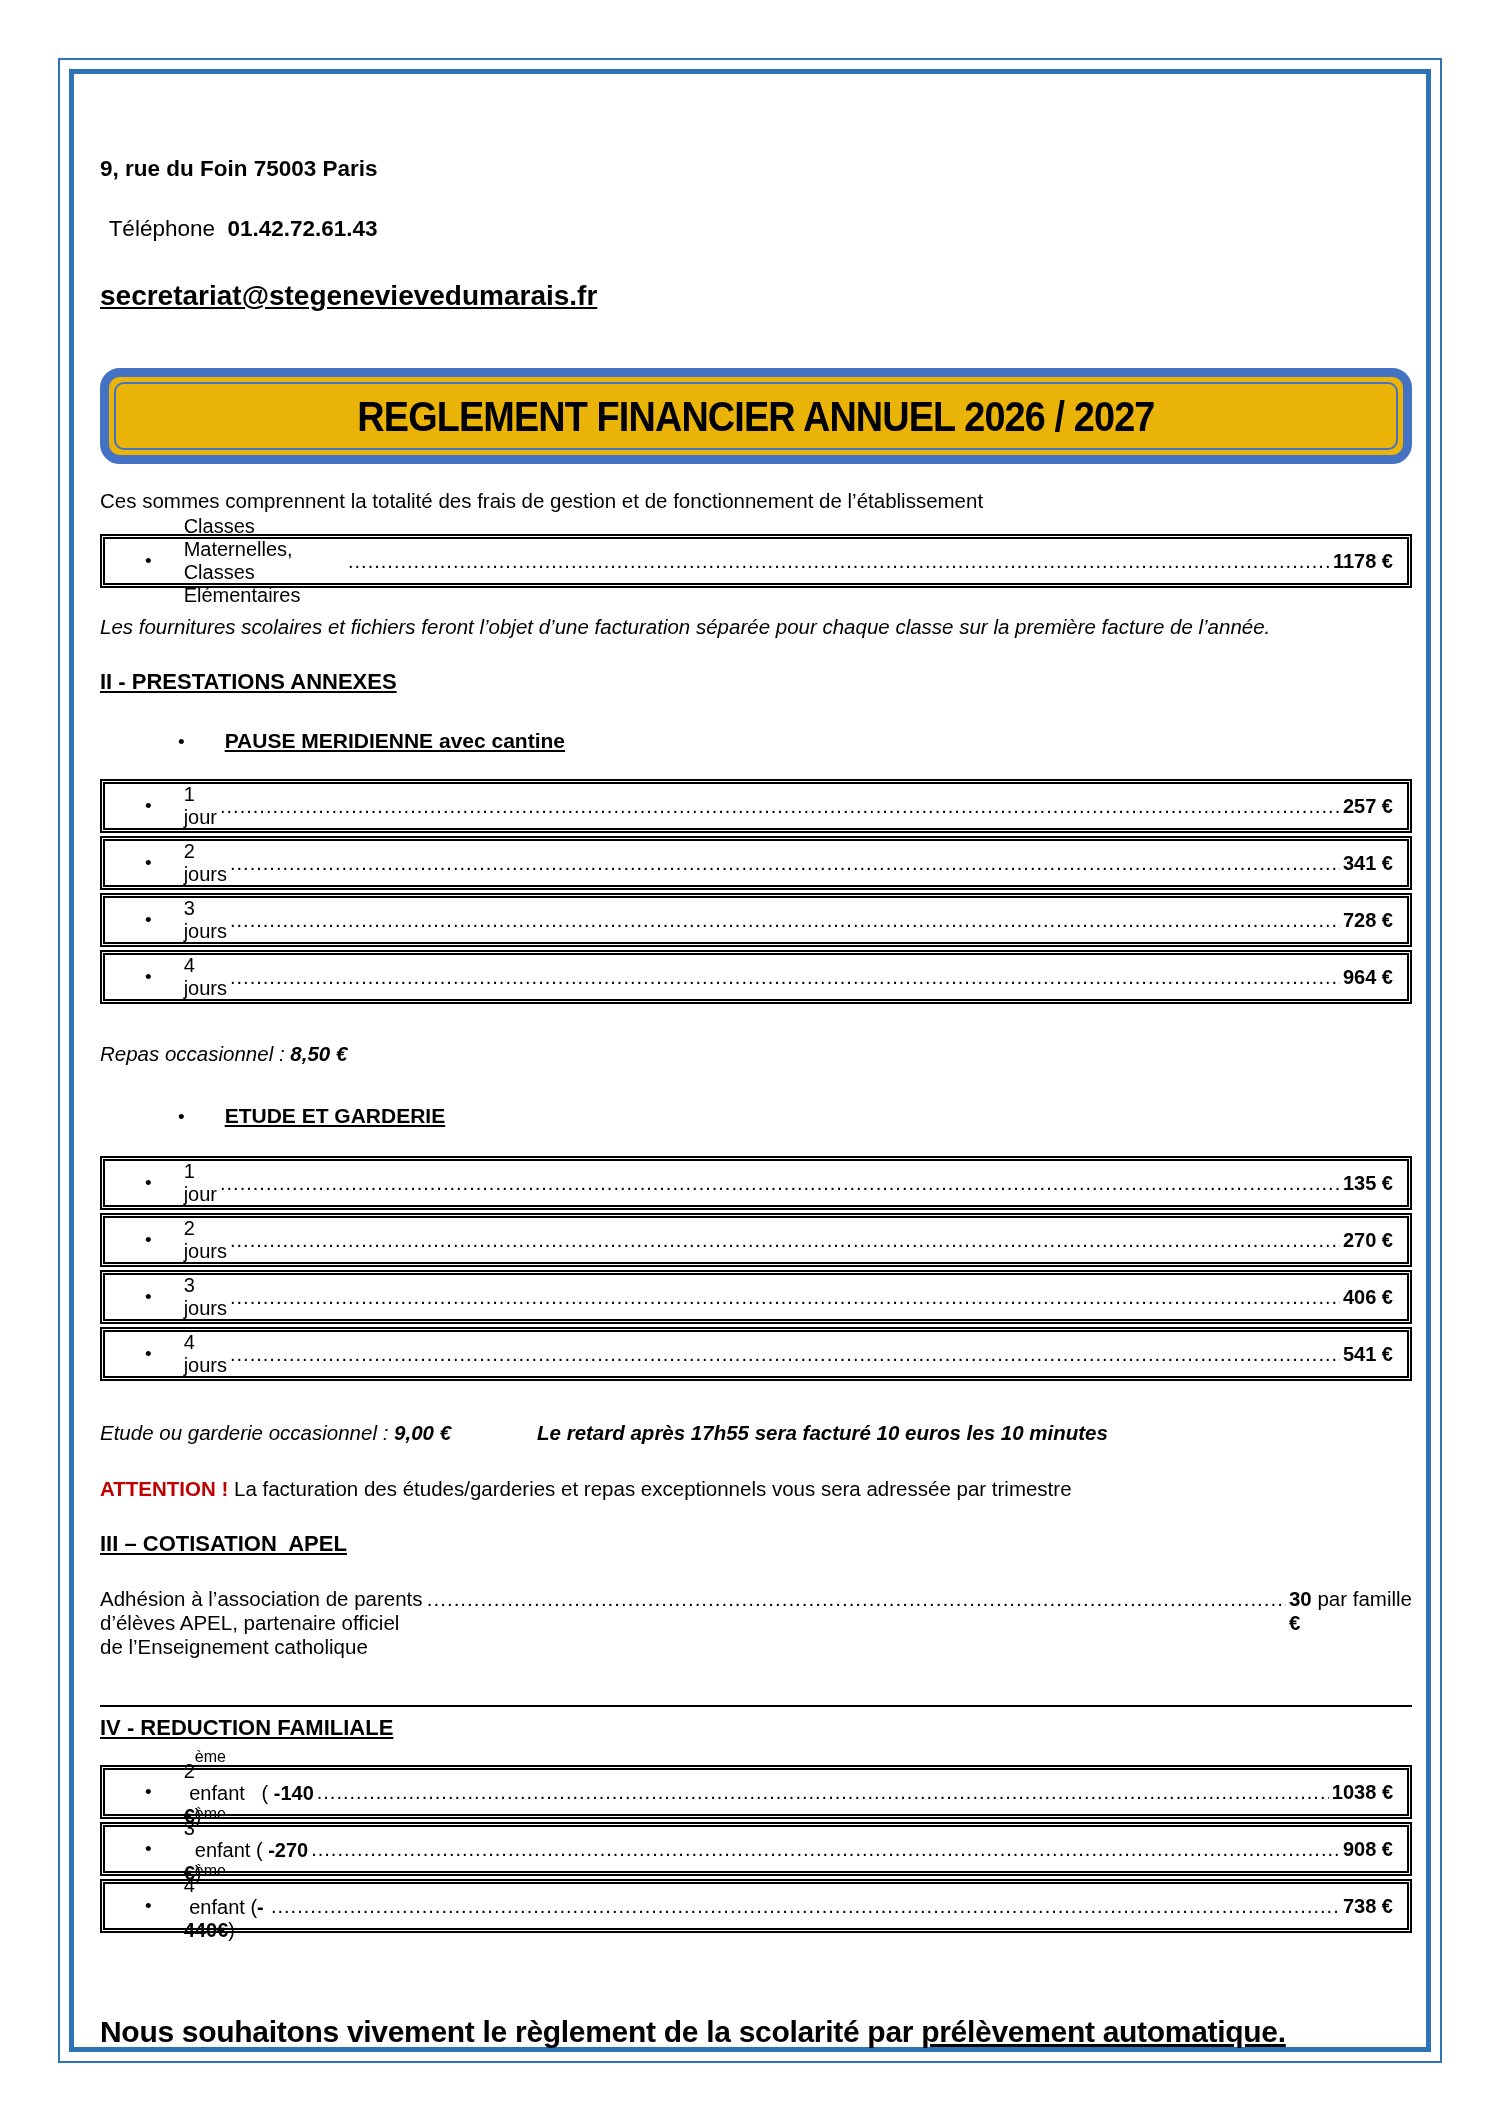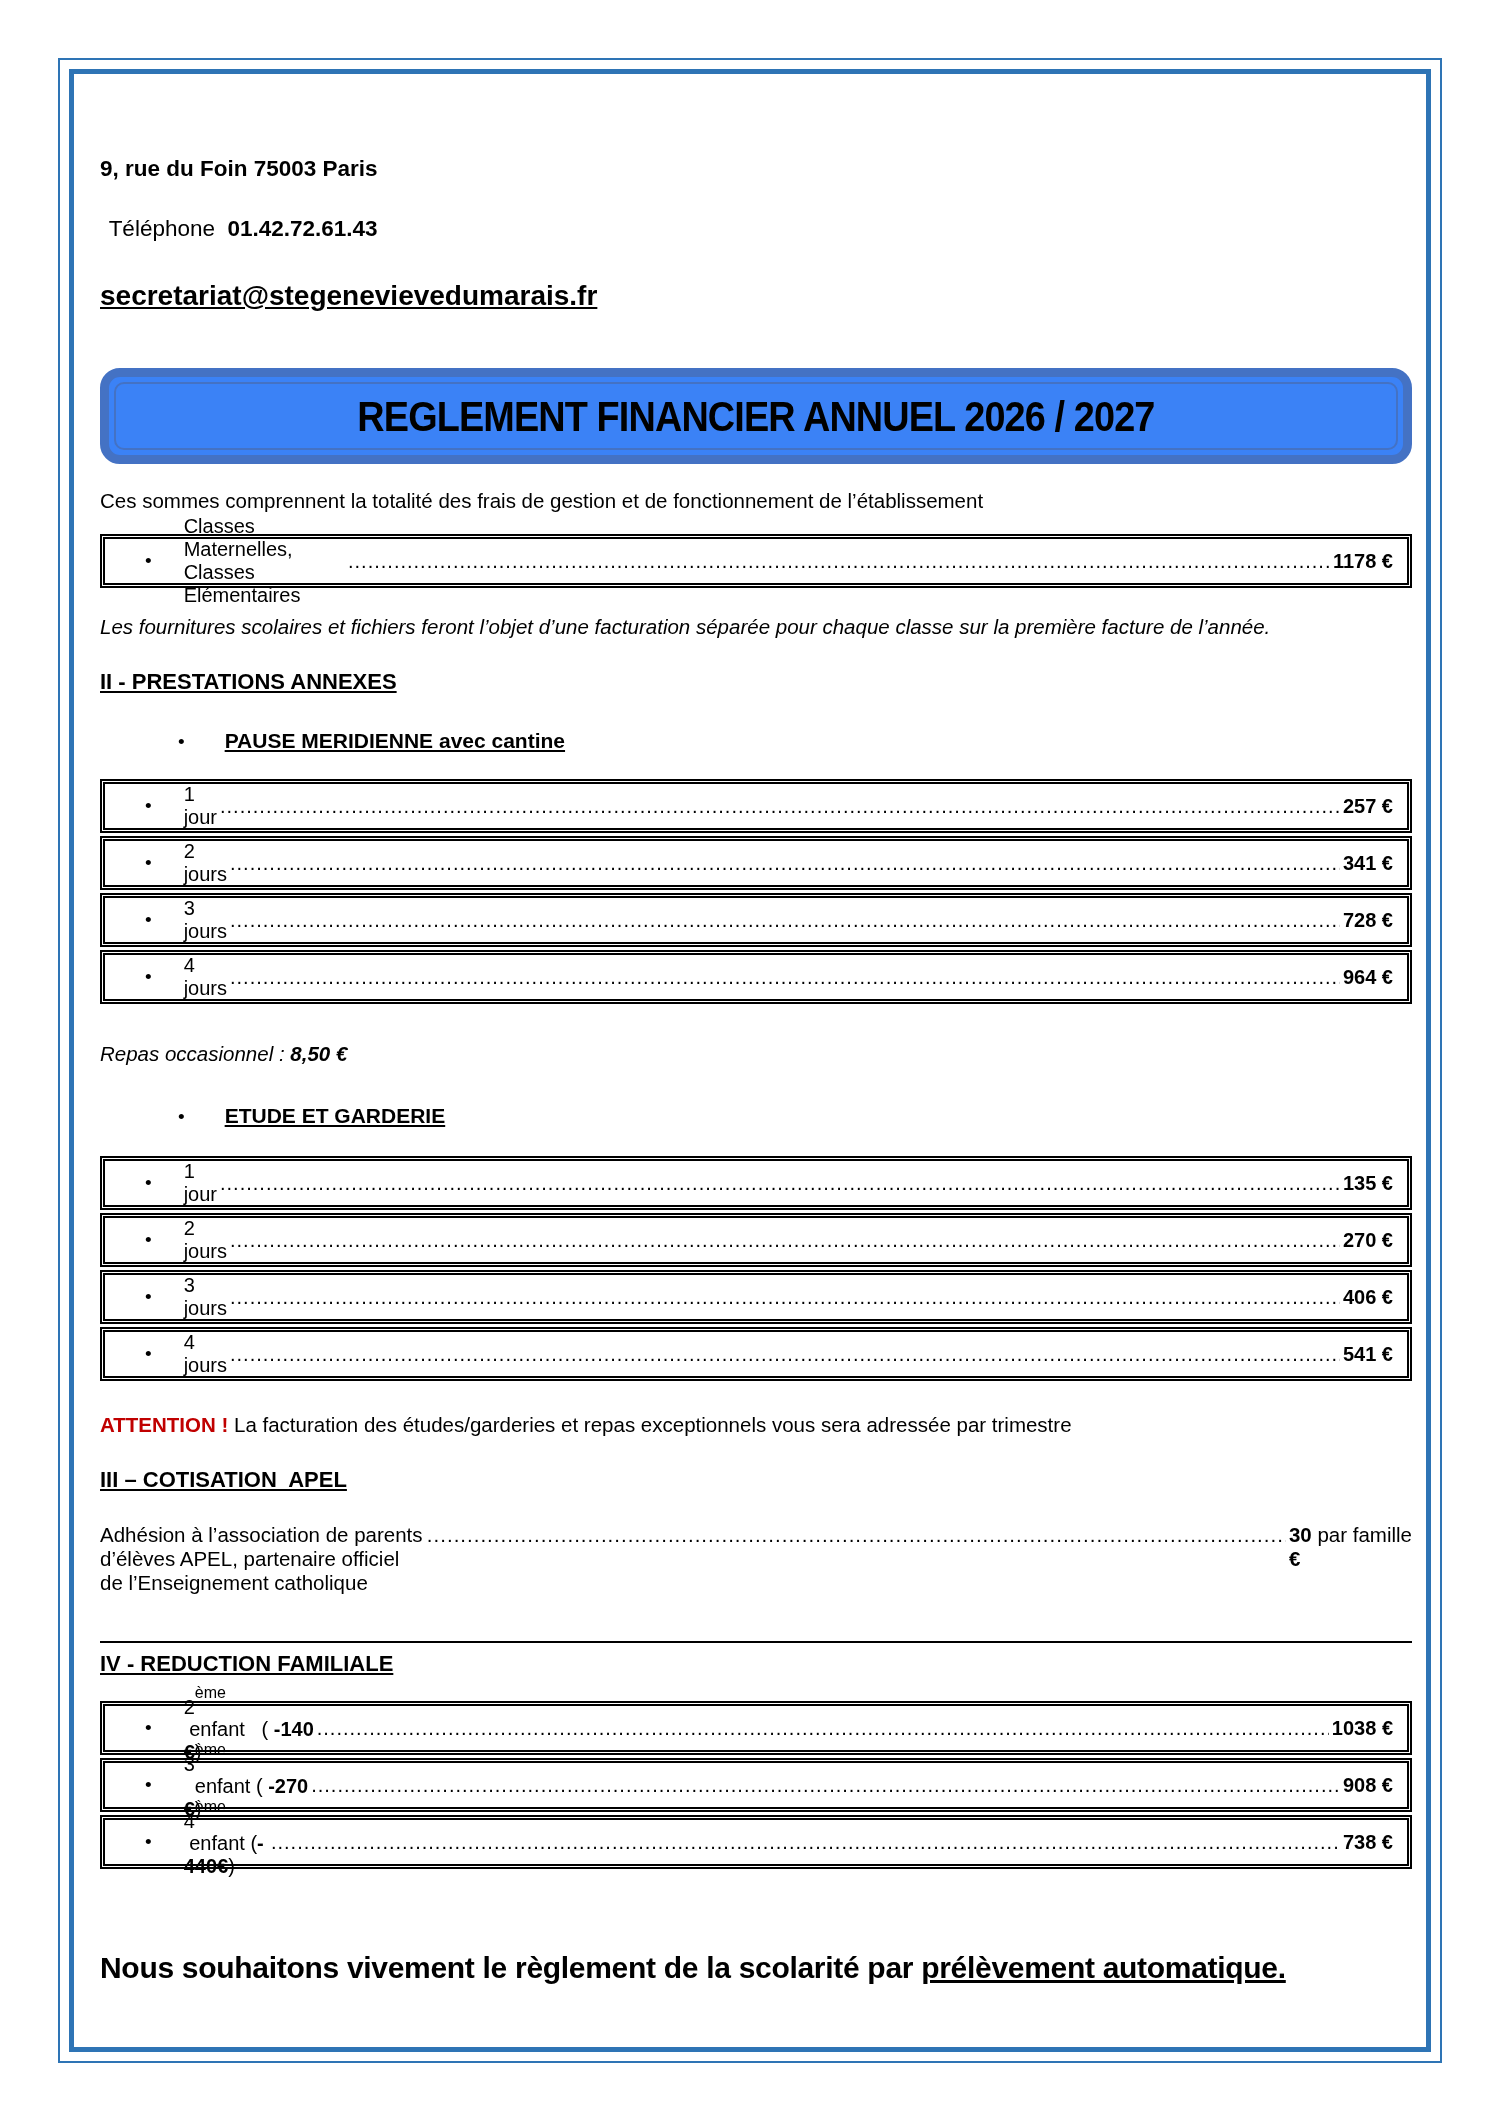--- a/index.html
+++ b/index.html
@@ -32,21 +32,21 @@
   .logo-subtitle { font-family:"Liberation Mono", monospace; font-size:20px; color:#3d85b0;
     letter-spacing:2px; margin-top:2px; }
   .school-lines { width:420px; text-align:center; margin-top:14px; font-size:21.5px; line-height:1.35; }
   .header-right { text-align:right; padding-top:68px; font-size:22.5px; }
   .address { font-weight:bold;text-align:center; }
   .phone { margin-top:34px; }
   .phone b { font-weight:bold; }
   .email-row { text-align:left; padding-right:98px; margin-top:38px; font-size:28px; }
   .email-row a { color:#000; font-weight:bold; text-decoration:underline; }
   
-  .title-box { margin-top:56px; border:9px solid #4472C4; border-radius:20px; background:#3b82f6; padding:5px; }
+  .title-box { margin-top:56px; border:9px solid #4472C4; border-radius:20px; background:#eab308; padding:5px; }
   .title-box-inner { border:2px solid #4472C4; border-radius:10px; height:68px;
     display:flex; align-items:center; justify-content:center; }
   .doc-title { font-size:43px; font-weight:bold; white-space:nowrap;
     transform:scaleX(.88); letter-spacing:-1px; }
   
   .intro { margin-top:25px; font-size:20.5px; }
   .note-italic { font-style:italic; font-size:20.5px; }
   .fee-box { border:5px double #000; background:#fff; }
   .fee-row { display:flex; align-items:center; height:44px; padding:0 14px 0 40px; font-size:20px; }
   .fee-row .bullet { font-size:19px; margin-right:32px; }
@@ -193,20 +193,26 @@
     <div class="fee-box">
         <div class="fee-row">
       <span class="bullet">•</span>
       <span>4 jours</span>
       <span class="dots"></span>
       <span class="price">541 €</span>
     </div>
       </div>
   </div>
 
+  <div style="margin-top:40px; display:flex; font-size:20.5px;">
+    <span class="note-italic">
+      <span class="pre">Etude ou garderie occasionnel : </span><span class="bi">9,00 €</span>
+    </span>
+    <span class="bi" style="margin-left:86px; font-size:20.5px;">Le retard après 17h55 sera facturé 10 euros les 10 minutes</span>
+  </div>
 
   <div style="margin-top:32px; font-size:20.5px;">
     <span class="attention-label">ATTENTION !</span><span class="pre"> La facturation des études/garderies et repas exceptionnels vous sera adressée par trimestre</span>
   </div>
 
   
   <div class="section-h" style="margin-top:30px; display:inline-block;">III – COTISATION  APEL</div>
 
   <div style="margin-top:30px; display:flex; align-items:baseline; font-size:20.5px;">
     <span>Adhésion à l’association de parents d’élèves APEL, partenaire officiel de l’Enseignement catholique</span>

